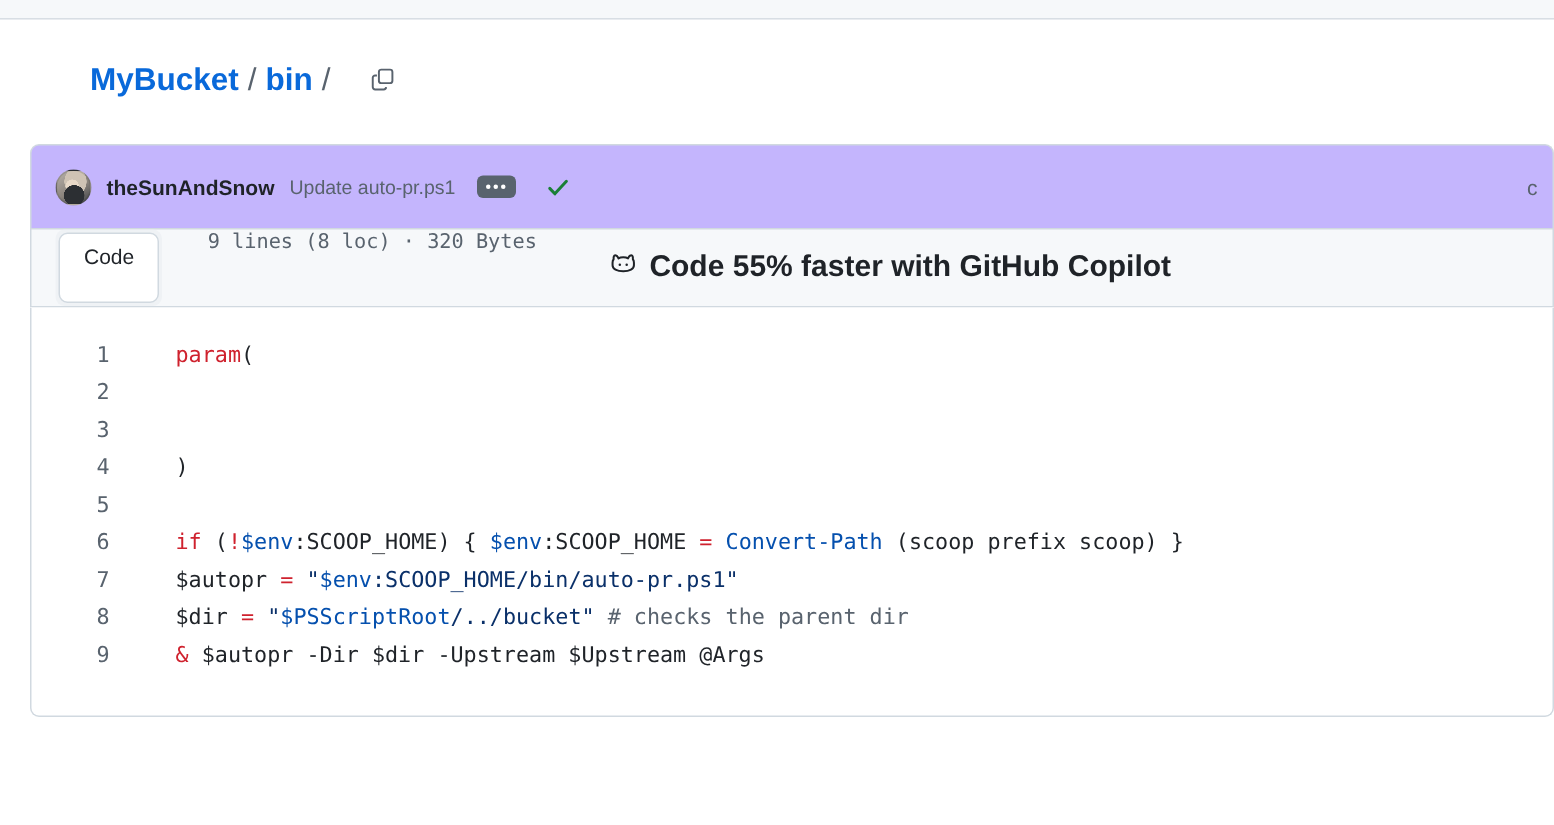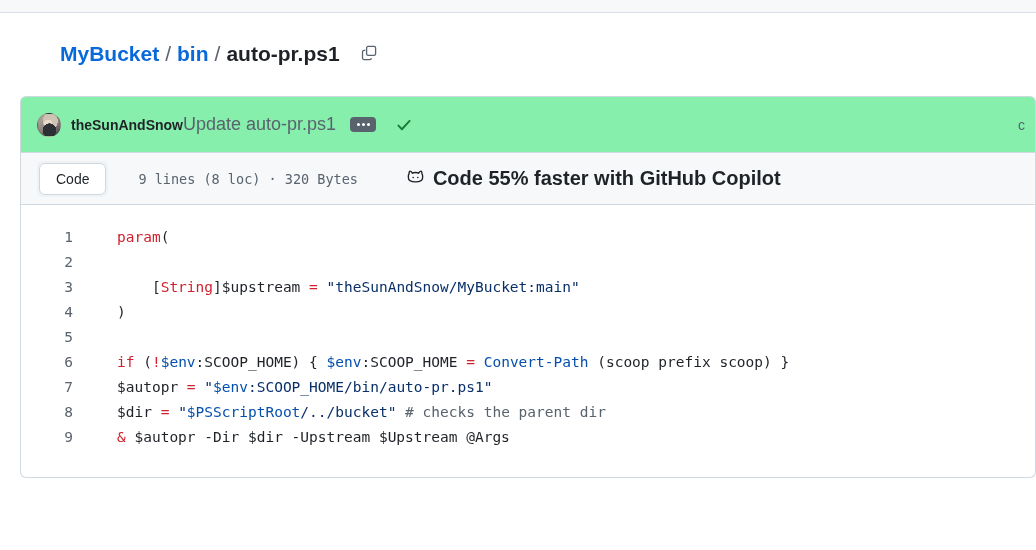--- a/index.html
+++ b/index.html
@@ -68,21 +68,21 @@
   .commit-bar {
     position: absolute;
     top: 96px;
     left: 20px;
     width: 1016px;
     height: 56px;
     border: 1px solid #d1d9e0;
     border-bottom: none;
     border-radius: 6px 6px 0 0;
     box-sizing: border-box;
-    background: #86efac;
+    background: #c4b5fd;
     display: flex;
     align-items: center;
     padding: 0 16px;
     overflow: hidden;
   }
   .avatar {
     width: 24px;
     height: 24px;
     border-radius: 50%;
     flex: 0 0 auto;
@@ -96,21 +96,22 @@
   }
   .commit-author {
     margin-left: 10px;
     font-size: 14px;
     font-weight: bold;
     color: #1f2328;
     cursor: pointer;
     white-space: nowrap;
   }
   .commit-message {
-    font-size: 18px;
+    margin-left: 10px;
+    font-size: 13px;
     color: #59636e;
     cursor: pointer;
     white-space: nowrap;
   }
   .commit-ellipsis {
     margin-left: 14px;
     background: #59636e;
     color: #ffffff;
     border-radius: 4px;
     width: 26px;
@@ -148,21 +149,20 @@
   .file-toolbar {
     position: absolute;
     top: 152px;
     left: 20px;
     width: 1016px;
     height: 53px;
     background: #f6f8fa;
     border: 1px solid #d1d9e0;
     box-sizing: border-box;
     display: flex;
-    align-items: center;
     padding: 0 16px;
     overflow: hidden;
   }
   .segmented {
     display: flex;
     background: #eff2f5;
     border-radius: 6px;
     padding: 2px;
     flex: 0 0 auto;
   }
@@ -247,21 +247,20 @@
 </head>
 <body>
 
 <div class="top-strip"></div>
 
 <div class="breadcrumb">
   <span class="crumb-link">MyBucket</span>
   <span class="crumb-sep">/</span>
   <span class="crumb-link">bin</span>
   <span class="crumb-sep">/</span>
-  <span class="crumb-current">auto-pr.ps1</span>
   <span class="copy-path">
     <svg width="16" height="16" viewBox="0 0 16 16" fill="none" stroke="currentColor" stroke-width="1.3">
       <rect x="5.6" y="1.4" width="9" height="9" rx="1.6"></rect>
       <path d="M10.4 13.1a1.6 1.6 0 0 1-1.6 1.5H3.1a1.6 1.6 0 0 1-1.6-1.6V6.9A1.6 1.6 0 0 1 3.1 5.3h1.2"></path>
     </svg>
   </span>
 </div>
 
 <div class="commit-bar">
   <span class="avatar"></span>
@@ -294,21 +293,21 @@
       </svg>
     </span>
     <span>Code 55% faster with GitHub Copilot</span>
   </div>
 </div>
 
 <div class="code-panel">
   <div id="code-rows">
       <div class="code-row"><span class="ln">1</span><span class="code-text"><span class="tok-kw">param</span><span>(</span></span></div>
       <div class="code-row"><span class="ln">2</span></div>
-      <div class="code-row"><span class="ln">3</span><span class="code-text"><span>    [</span><span class="tok-kw">String</span><span>]$upstream </span><span class="tok-op">=</span><span> </span><span class="tok-str">"theSunAndSnow/MyBucket:main"</span></span></div>
+      <div class="code-row"><span class="ln">3</span></div>
       <div class="code-row"><span class="ln">4</span><span class="code-text"><span>)</span></span></div>
       <div class="code-row"><span class="ln">5</span><span class="code-text"><span></span></span></div>
       <div class="code-row"><span class="ln">6</span><span class="code-text"><span class="tok-kw">if</span><span> (</span><span class="tok-op">!</span><span class="tok-var">$env</span><span>:SCOOP_HOME) { </span><span class="tok-var">$env</span><span>:SCOOP_HOME </span><span class="tok-op">=</span><span> </span><span class="tok-fn">Convert-Path</span><span> (scoop prefix scoop) }</span></span></div>
       <div class="code-row"><span class="ln">7</span><span class="code-text"><span>$autopr </span><span class="tok-op">=</span><span> </span><span class="tok-str">"</span><span class="tok-var">$env</span><span class="tok-str">:SCOOP_HOME</span><span class="tok-str">/bin/auto-pr.ps1"</span></span></div>
       <div class="code-row"><span class="ln">8</span><span class="code-text"><span>$dir </span><span class="tok-op">=</span><span> </span><span class="tok-str">"</span><span class="tok-var">$PSScriptRoot</span><span class="tok-str">/../bucket"</span><span class="tok-comment"> # checks the parent dir</span></span></div>
       <div class="code-row"><span class="ln">9</span><span class="code-text"><span class="tok-op">&amp;</span><span> $autopr -Dir $dir -Upstream $Upstream @Args</span></span></div>
     </div>
 </div>
 
 </body></html>

